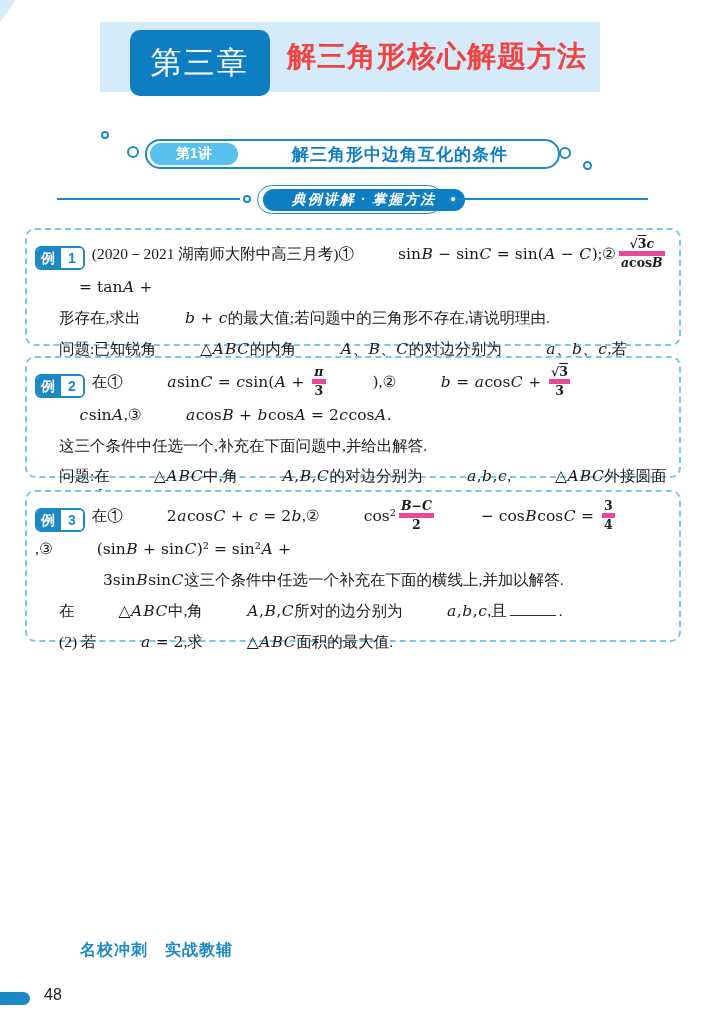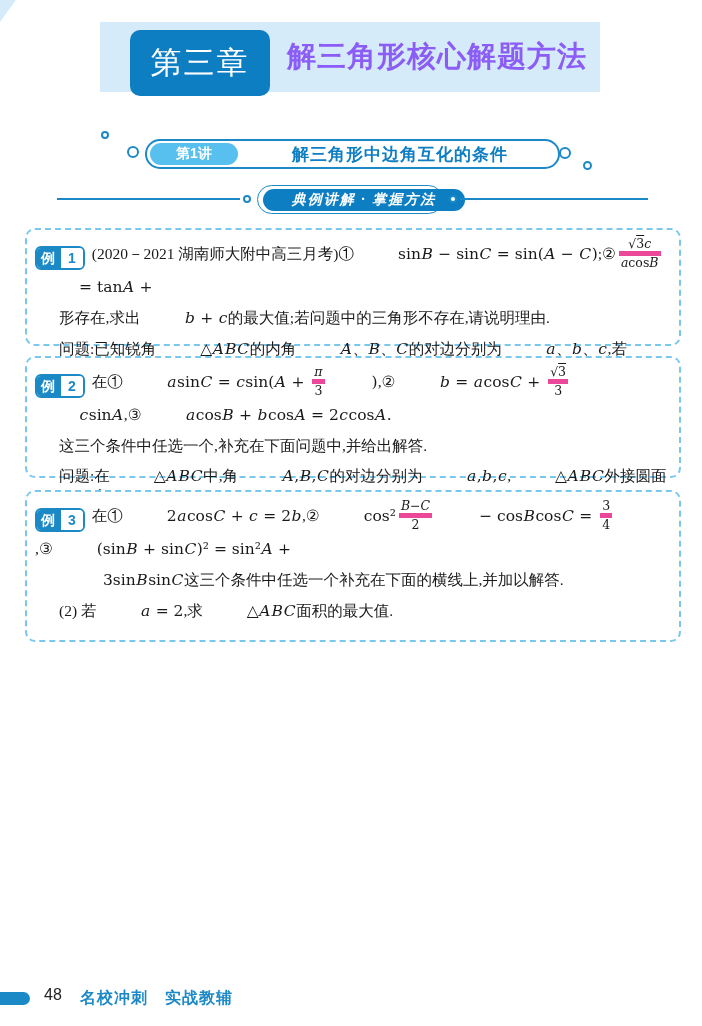--- a/index.html
+++ b/index.html
@@ -16,21 +16,21 @@
     font-family:"Liberation Serif","DejaVu Serif",serif;color:var(--ink);
   }
   .corner-decor{position:absolute;left:0;top:0;width:16px;height:22px;background:var(--band-blue);
     clip-path:polygon(0 0,100% 0,0 100%);}
   
   .chapter-band{position:absolute;left:100px;top:22px;width:500px;height:70px;background:var(--band-blue);}
   .chapter-box{position:absolute;left:130px;top:30px;width:140px;height:66px;background:var(--primary-blue);
     border-radius:10px;display:flex;align-items:center;justify-content:center;color:#fff;
     font-family:"Liberation Sans","DejaVu Sans",sans-serif;font-weight:400;font-size:31px;letter-spacing:2px;}
   .chapter-title{position:absolute;left:287px;top:22px;height:70px;display:flex;align-items:center;
-    color:#8b5cf6;font-family:"Liberation Sans","DejaVu Sans",sans-serif;font-weight:700;font-size:29px;letter-spacing:1px;}
+    color:#ef4444;font-family:"Liberation Sans","DejaVu Sans",sans-serif;font-weight:700;font-size:29px;letter-spacing:1px;}
   
   .circ{position:absolute;border:2px solid var(--line-blue);border-radius:50%;background:#fff;box-sizing:border-box;}
   .lecture-outline{position:absolute;left:145px;top:139px;width:415px;height:30px;box-sizing:border-box;
     border:2px solid var(--line-blue);border-radius:15px;background:#fff;}
   .lecture-pill{position:absolute;left:150px;top:143px;width:88px;height:22px;background:var(--pill-blue);
     border-radius:11px;color:#fff;font-family:"Liberation Sans","DejaVu Sans",sans-serif;font-weight:700;
     font-size:14px;display:flex;align-items:center;justify-content:center;}
   .lecture-title{position:absolute;left:240px;top:139px;width:320px;height:30px;display:flex;align-items:center;
     justify-content:center;color:var(--primary-blue);font-family:"Liberation Sans","DejaVu Sans",sans-serif;
     font-weight:700;font-size:17px;letter-spacing:1px;}
@@ -49,30 +49,30 @@
   .ex-badge{display:inline-flex;align-items:stretch;border:2px solid var(--line-blue);border-radius:6px;
     overflow:hidden;vertical-align:-4px;margin-right:7px;
     font-family:"Liberation Sans","DejaVu Sans",sans-serif;font-weight:700;font-size:14px;line-height:1;}
   .ex-badge .p1{background:var(--line-blue);color:#fff;padding:3px 4px;}
   .ex-badge .p2{background:#fff;color:var(--line-blue);padding:3px 7px;border-left:2px solid var(--line-blue);}
   .math{font-family:"DejaVu Serif","Liberation Serif",serif;margin-left:44px;}
   .math i{font-style:italic;padding:0 .5px;}
   .cn{font-family:"Liberation Serif","DejaVu Serif",serif;}
   .ol{text-decoration:overline;}
   .frac{display:inline-block;vertical-align:middle;text-align:center;font-size:12.5px;line-height:1.15;
-    margin:0 3px;transform:translateY(-2px);font-family:"DejaVu Serif",serif;}
+    margin:0 3px;transform:translateY(-2px);font-family:"DejaVu Serif",serif;font-weight:bold;}
   .fnum{display:block;padding:0 2px;}
   .fden{display:block;border-top:5px solid #ec4899;padding:0 2px;}
   .blank{display:inline-block;width:46px;height:14px;border-bottom:1.5px solid #333;margin:0 3px;vertical-align:baseline;}
   
   .footer-tab{position:absolute;left:0;top:992px;width:30px;height:13px;background:var(--line-blue);
     border-radius:0 7px 7px 0;}
   .page-num{position:absolute;left:44px;top:986px;font-size:16px;color:#222;
     font-family:"Liberation Sans","DejaVu Sans",sans-serif;}
-  .footer-text{position:absolute;left:80px;top:988px;font-size:16px;color:var(--line-blue);
+  .footer-text{position:absolute;left:80px;top:940px;font-size:16px;color:var(--line-blue);
     font-family:"Liberation Sans","DejaVu Sans",sans-serif;font-weight:700;letter-spacing:1px;}
 </style>
 </head>
 <body>
 
 <div class="corner-decor"></div>
 
 <div class="chapter-band"></div>
 <div class="chapter-box">
   <span>第三章</span>
@@ -118,18 +118,19 @@
 </div>
 
 <div class="example-box" style="top:490px;height:152px;">
   <div class="ex-line">
     <span class="ex-badge">
         <span class="p1">例</span>
         <span class="p2">3</span>
       </span><span><span class="cn">在①</span><span class="math">2<i>a</i>cos<i>C</i> + <i>c</i> = 2<i>b</i></span><span class="cn">,②</span><span class="math">cos²</span><span class="frac"><span class="fnum"><i>B</i>−<i>C</i></span><span class="fden">2</span></span><span class="math">− cos<i>B</i>cos<i>C</i> = </span><span class="frac"><span class="fnum">3</span><span class="fden">4</span></span><span class="cn">,③</span><span class="math">(sin<i>B</i> + sin<i>C</i>)² = sin²<i>A</i> +</span></span>
   </div>
   <div class="ex-line ind"><span class="math">3sin<i>B</i>sin<i>C</i></span><span class="cn">这三个条件中任选一个补充在下面的横线上,并加以解答.</span></div>
+  <div class="ex-line ind"><span class="cn">在</span><span class="math">△<i>A</i><i>B</i><i>C</i></span><span class="cn">中,角</span><span class="math"><i>A</i>,<i>B</i>,<i>C</i></span><span class="cn">所对的边分别为</span><span class="math"><i>a</i>,<i>b</i>,<i>c</i></span><span class="cn">,且</span><span class="blank"></span><span class="cn">.</span></div>
   <div class="ex-line ind"><span class="cn">(2) 若</span><span class="math"><i>a</i> = 2</span><span class="cn">,求</span><span class="math">△<i>A</i><i>B</i><i>C</i></span><span class="cn">面积的最大值.</span></div>
 </div>
 
 <div class="footer-tab"></div>
 <div class="page-num">48</div>
 <div class="footer-text">名校冲刺　实战教辅</div>
 
 </body></html>

